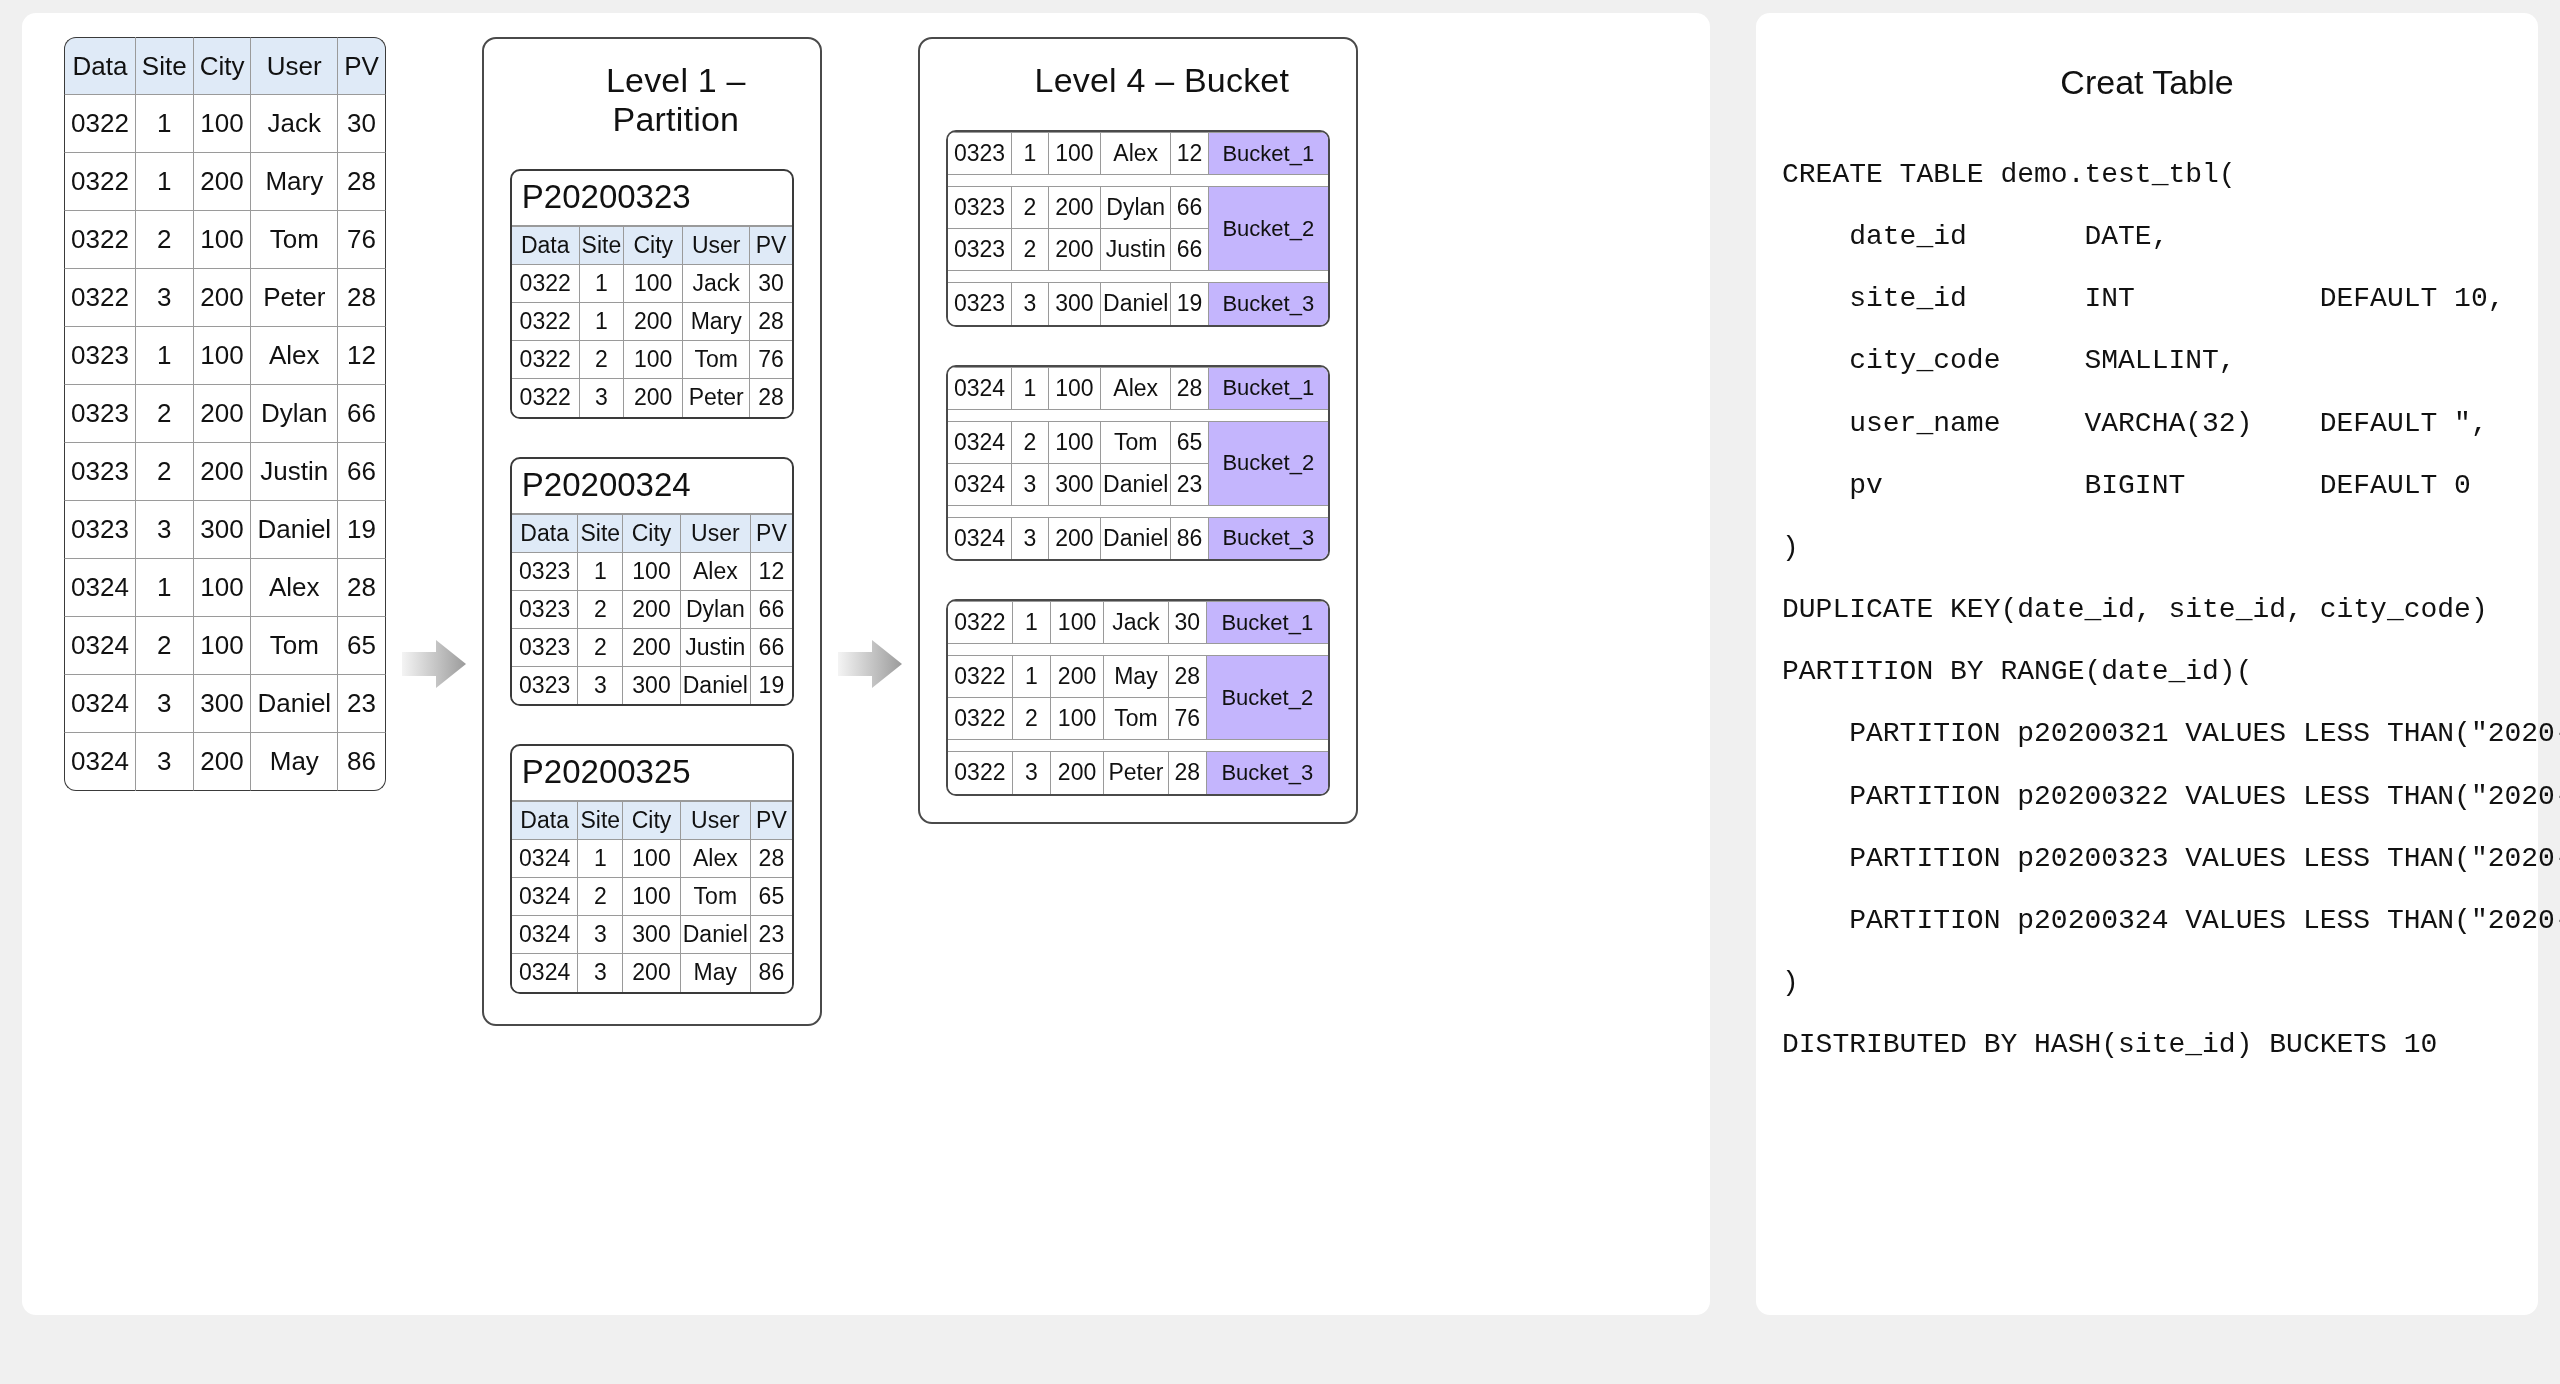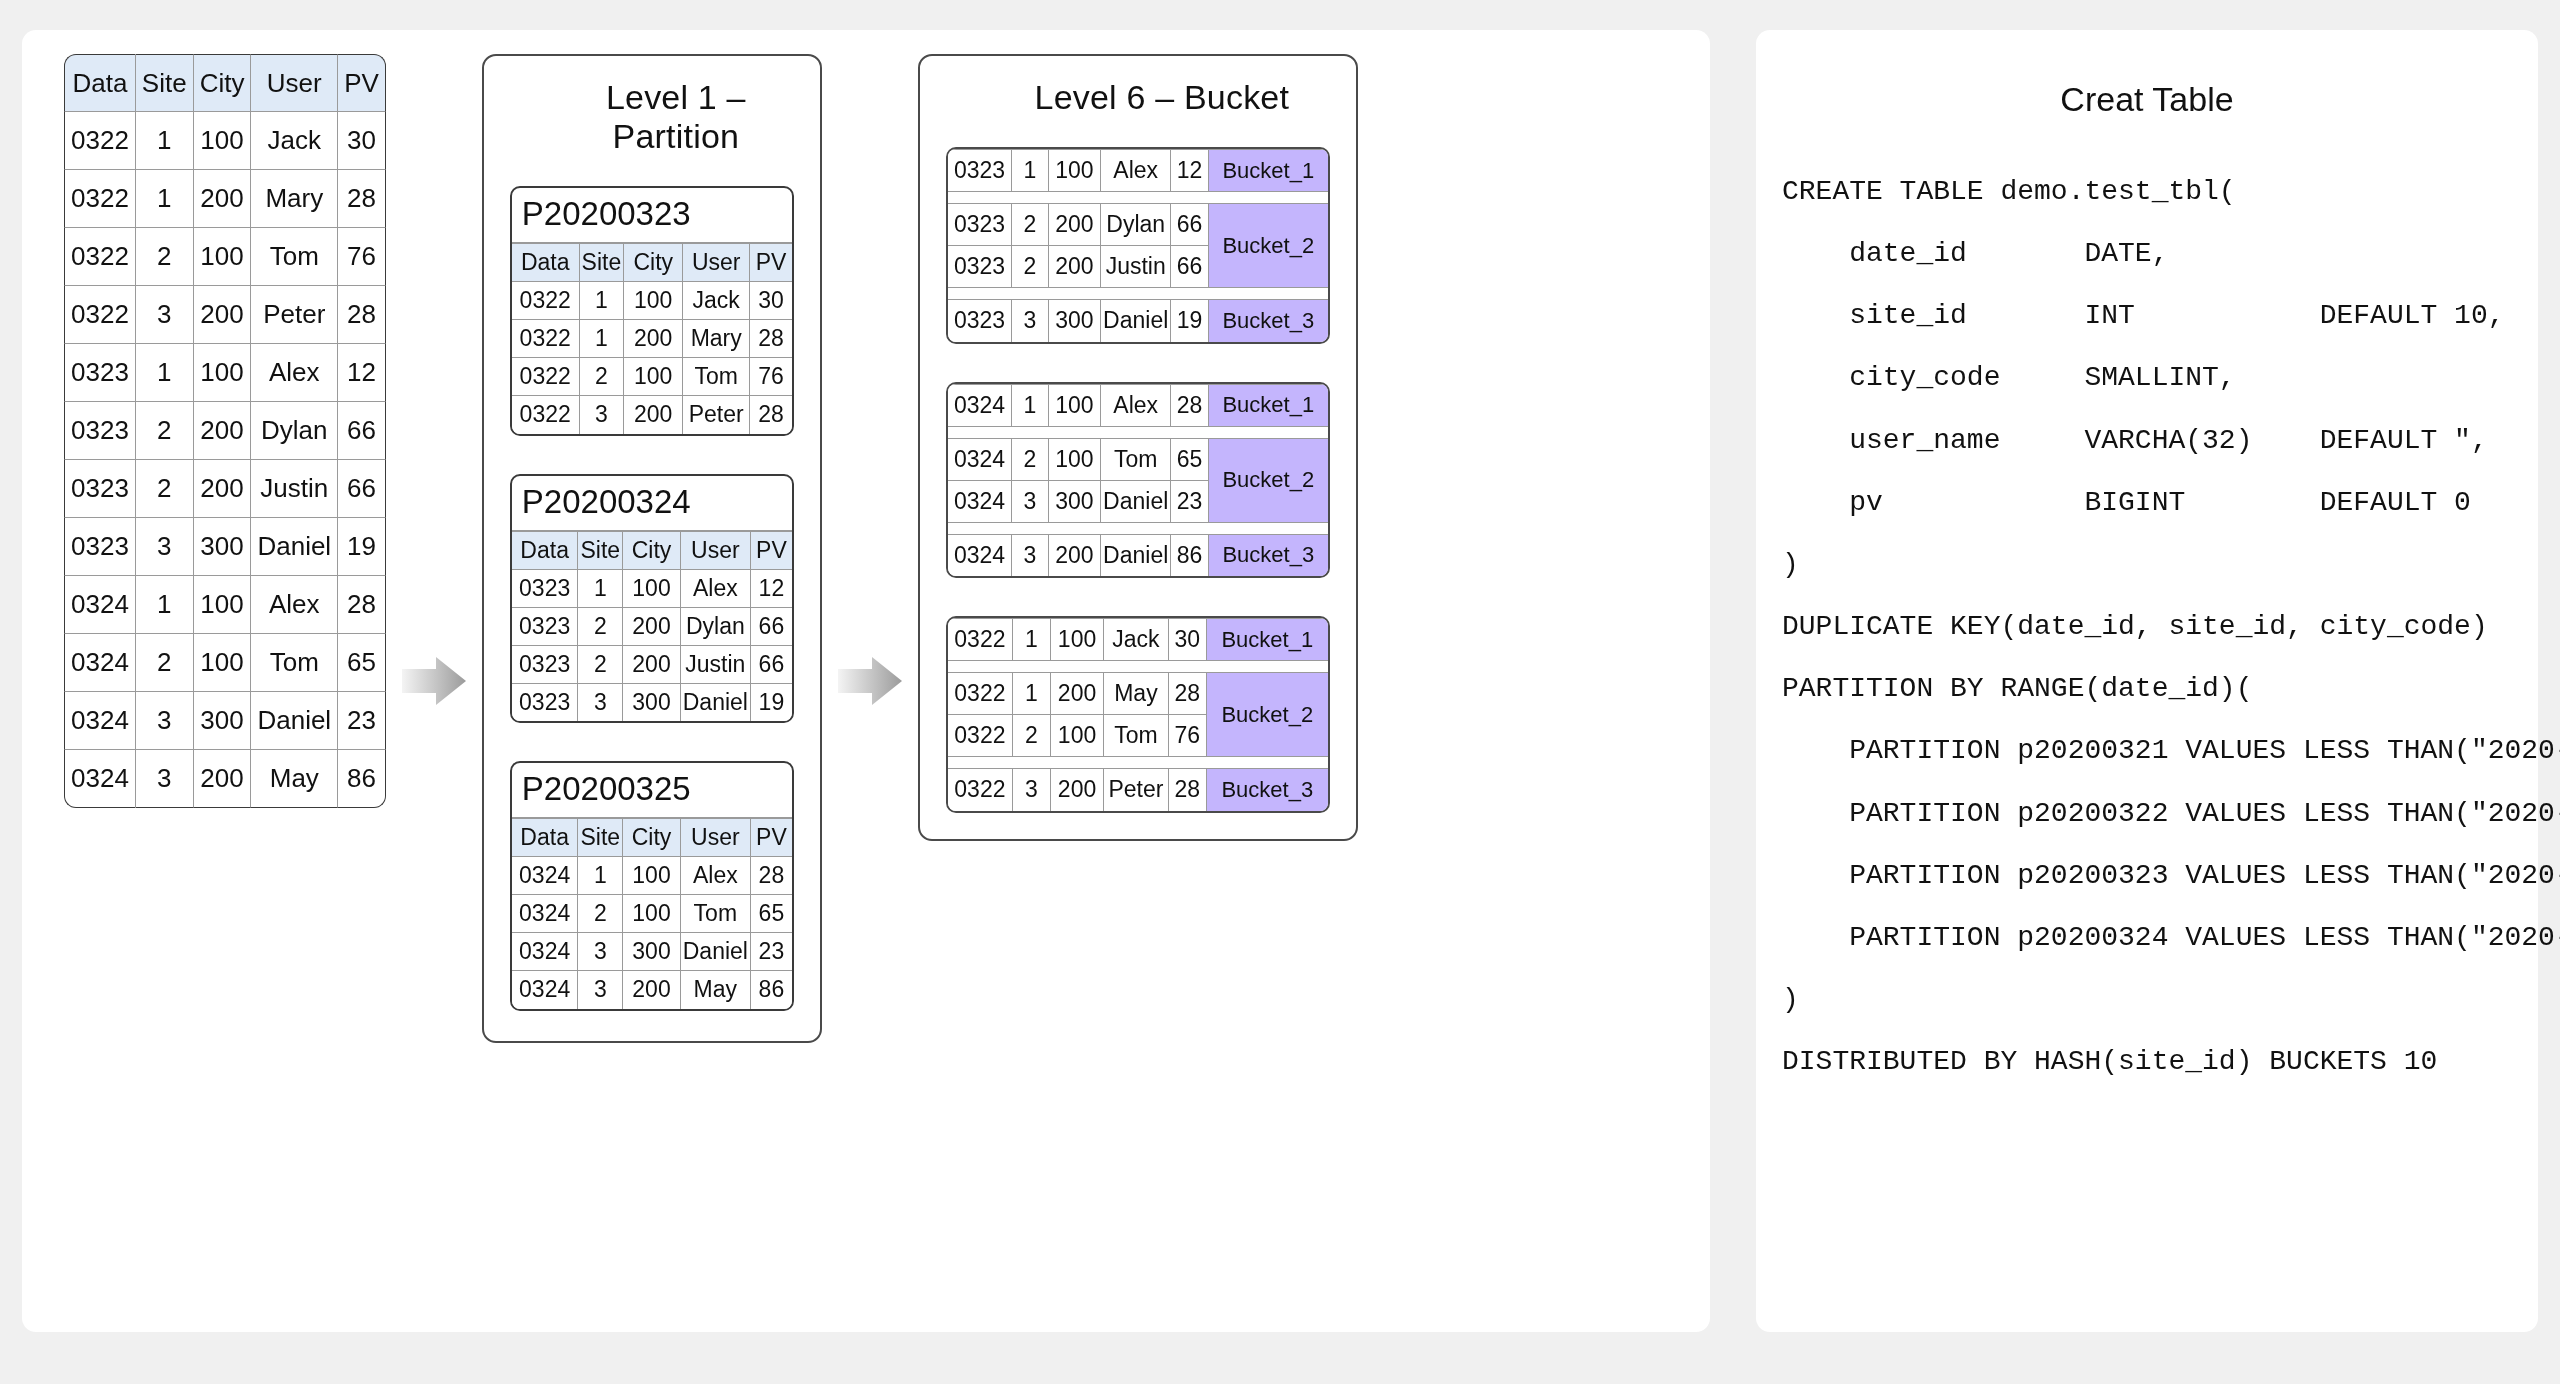--- a/index.html
+++ b/index.html
@@ -8,21 +8,21 @@
     background: #f0f0f0;
     font-family: "Liberation Sans", sans-serif;
     overflow: hidden;
   }
   .stage {
     position: relative;
     width: 2560px; height: 1384px;
     background: #f0f0f0;
     display: flex;
     align-items: flex-start;
-    padding: 30px 22px;
+    padding: 13px 22px;
     gap: 4px;
   }
 
   
   .card {
     background: #ffffff;
     border-radius: 14px;
     position: relative;
   }
   .card-left   { width: 1720px; height: 1302px; }
@@ -427,21 +427,21 @@
             <linearGradient id="ag2" x1="0" y1="0" x2="1" y2="0">
               <stop offset="0%" stop-color="#f4f4f4"></stop>
               <stop offset="100%" stop-color="#9b9b9b"></stop>
             </linearGradient>
           </defs>
           <polygon points="0,14 34,14 34,2 64,26 34,50 34,38 0,38" fill="url(#ag2)"></polygon>
         </svg>
       </div>
 
       <div class="panel panel-l2">
-        <div class="panel-title">Level 6 – Bucket</div>
+        <div class="panel-title">Level 4 – Bucket</div>
         <div id="l2-groups">
             <div class="bgroup">
               <table class="btbl">
                 <tbody>
                   <tr>
                     <td class="b-data">0323</td>
                     <td class="b-site">1</td>
                     <td class="b-city">100</td>
                     <td class="b-user">Alex</td>
                     <td class="b-pv">12</td>

